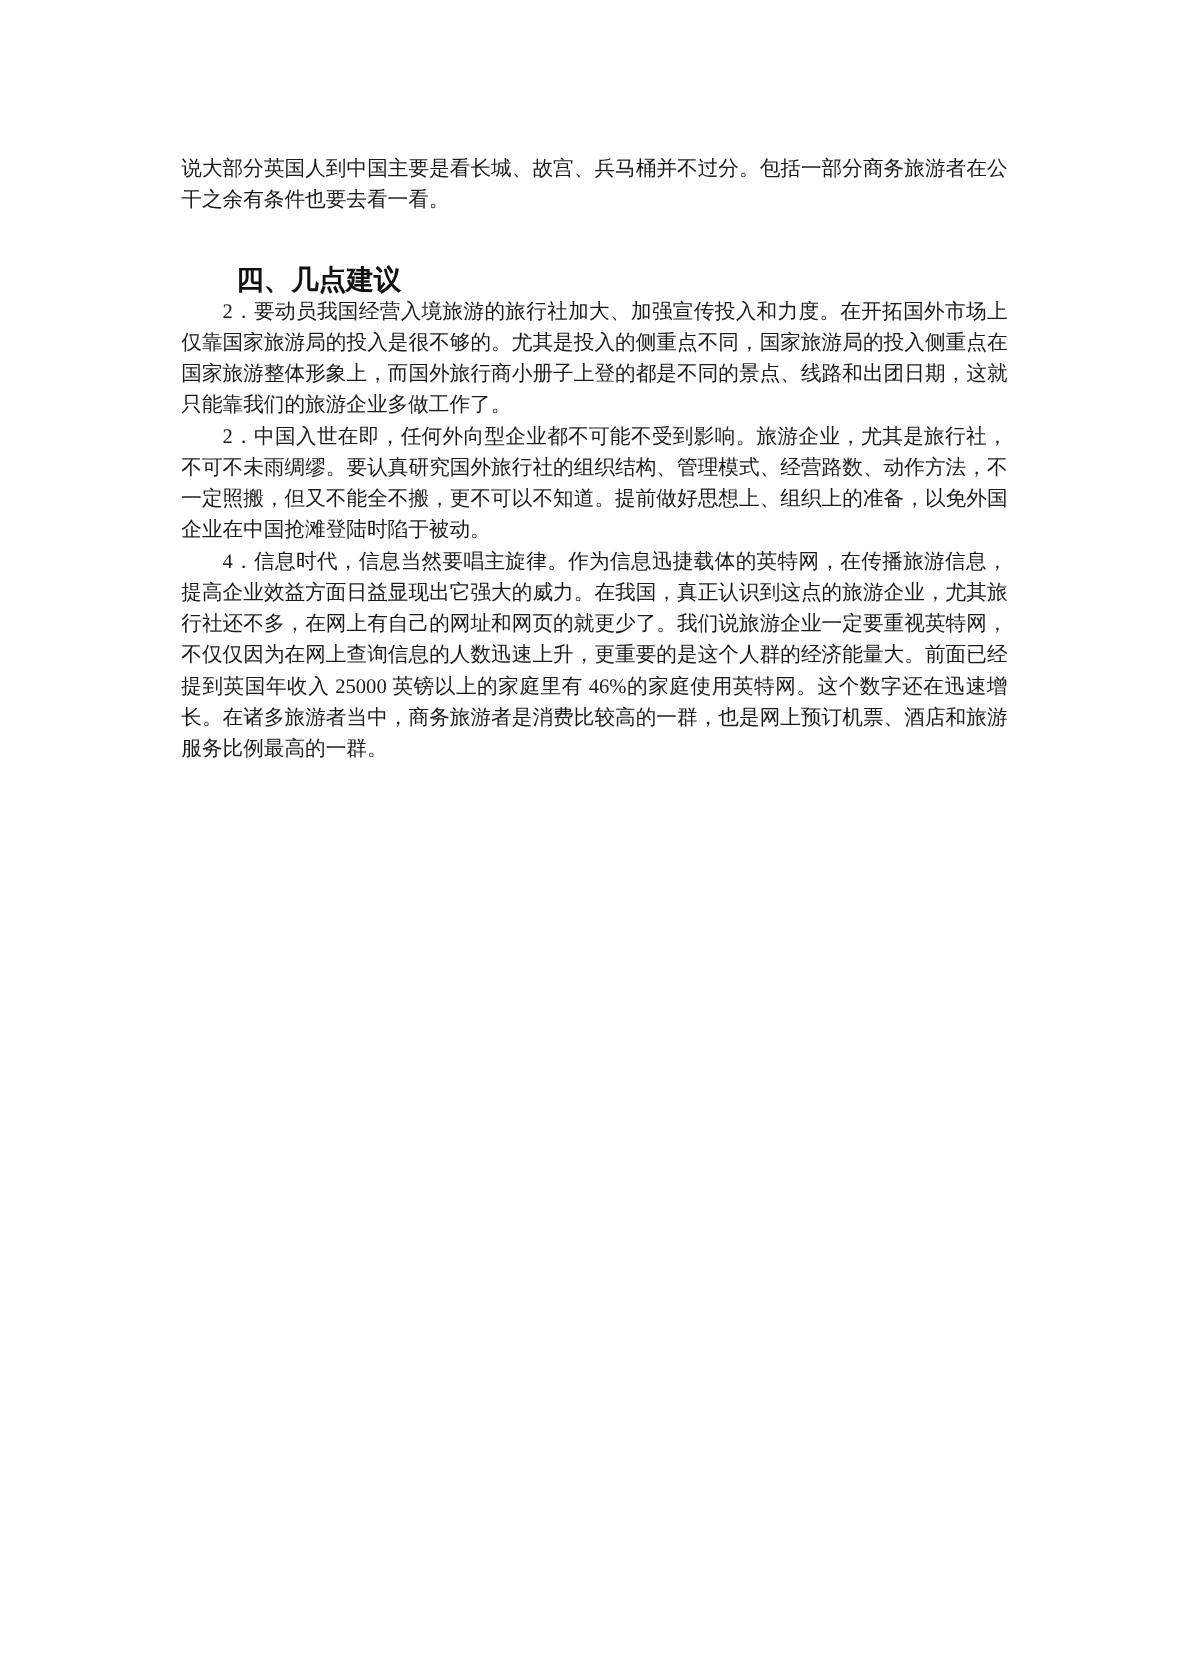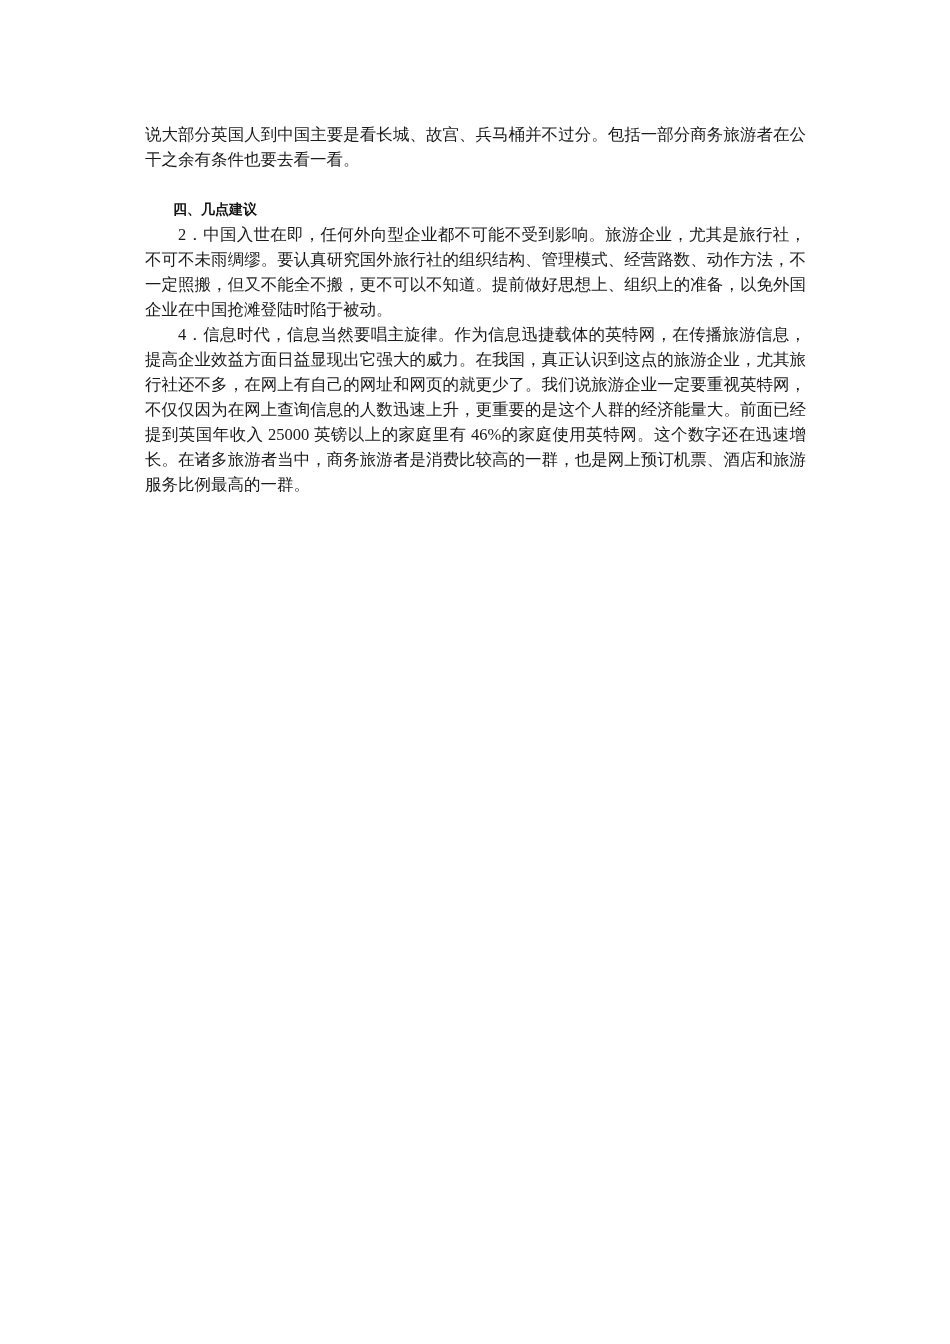--- a/index.html
+++ b/index.html
@@ -30,42 +30,43 @@
     text-align: justify;
   }
   .para {
     margin: 0;
     padding: 0;
   }
   .para.indent {
     text-indent: 2em;
   }
   .heading {
-    margin: 25px 0 0 0;
+    margin: 39px 0 0 0;
     padding: 0;
     text-indent: 2em;
     font-family: "Liberation Sans", "DejaVu Sans", sans-serif;
     font-weight: bold;
-    font-size: 14px;
+    font-size: 22px;
     line-height: 25px;
     color: #111111;
     text-align: left;
   }
 </style>
 </head>
 <body>
 
 <div class="page">
   <div class="content">
 
     <p class="para">说大部分英国人到中国主要是看长城、故宫、兵马桶并不过分。包括一部分商务旅游者在公干之余有条件也要去看一看。</p>
 
 
     <h3 class="heading">四、几点建议</h3>
 
 
+    <p class="para indent">2．要动员我国经营入境旅游的旅行社加大、加强宣传投入和力度。在开拓国外市场上仅靠国家旅游局的投入是很不够的。尤其是投入的侧重点不同，国家旅游局的投入侧重点在国家旅游整体形象上，而国外旅行商小册子上登的都是不同的景点、线路和出团日期，这就只能靠我们的旅游企业多做工作了。</p>
 
     <p class="para indent">2．中国入世在即，任何外向型企业都不可能不受到影响。旅游企业，尤其是旅行社，不可不未雨绸缪。要认真研究国外旅行社的组织结构、管理模式、经营路数、动作方法，不一定照搬，但又不能全不搬，更不可以不知道。提前做好思想上、组织上的准备，以免外国企业在中国抢滩登陆时陷于被动。</p>
 
     <p class="para indent">4．信息时代，信息当然要唱主旋律。作为信息迅捷载体的英特网，在传播旅游信息，提高企业效益方面日益显现出它强大的威力。在我国，真正认识到这点的旅游企业，尤其旅行社还不多，在网上有自己的网址和网页的就更少了。我们说旅游企业一定要重视英特网，不仅仅因为在网上查询信息的人数迅速上升，更重要的是这个人群的经济能量大。前面已经提到英国年收入 25000 英镑以上的家庭里有 46%的家庭使用英特网。这个数字还在迅速增长。在诸多旅游者当中，商务旅游者是消费比较高的一群，也是网上预订机票、酒店和旅游服务比例最高的一群。</p>
 
   </div>
 </div>
 
 </body></html>

